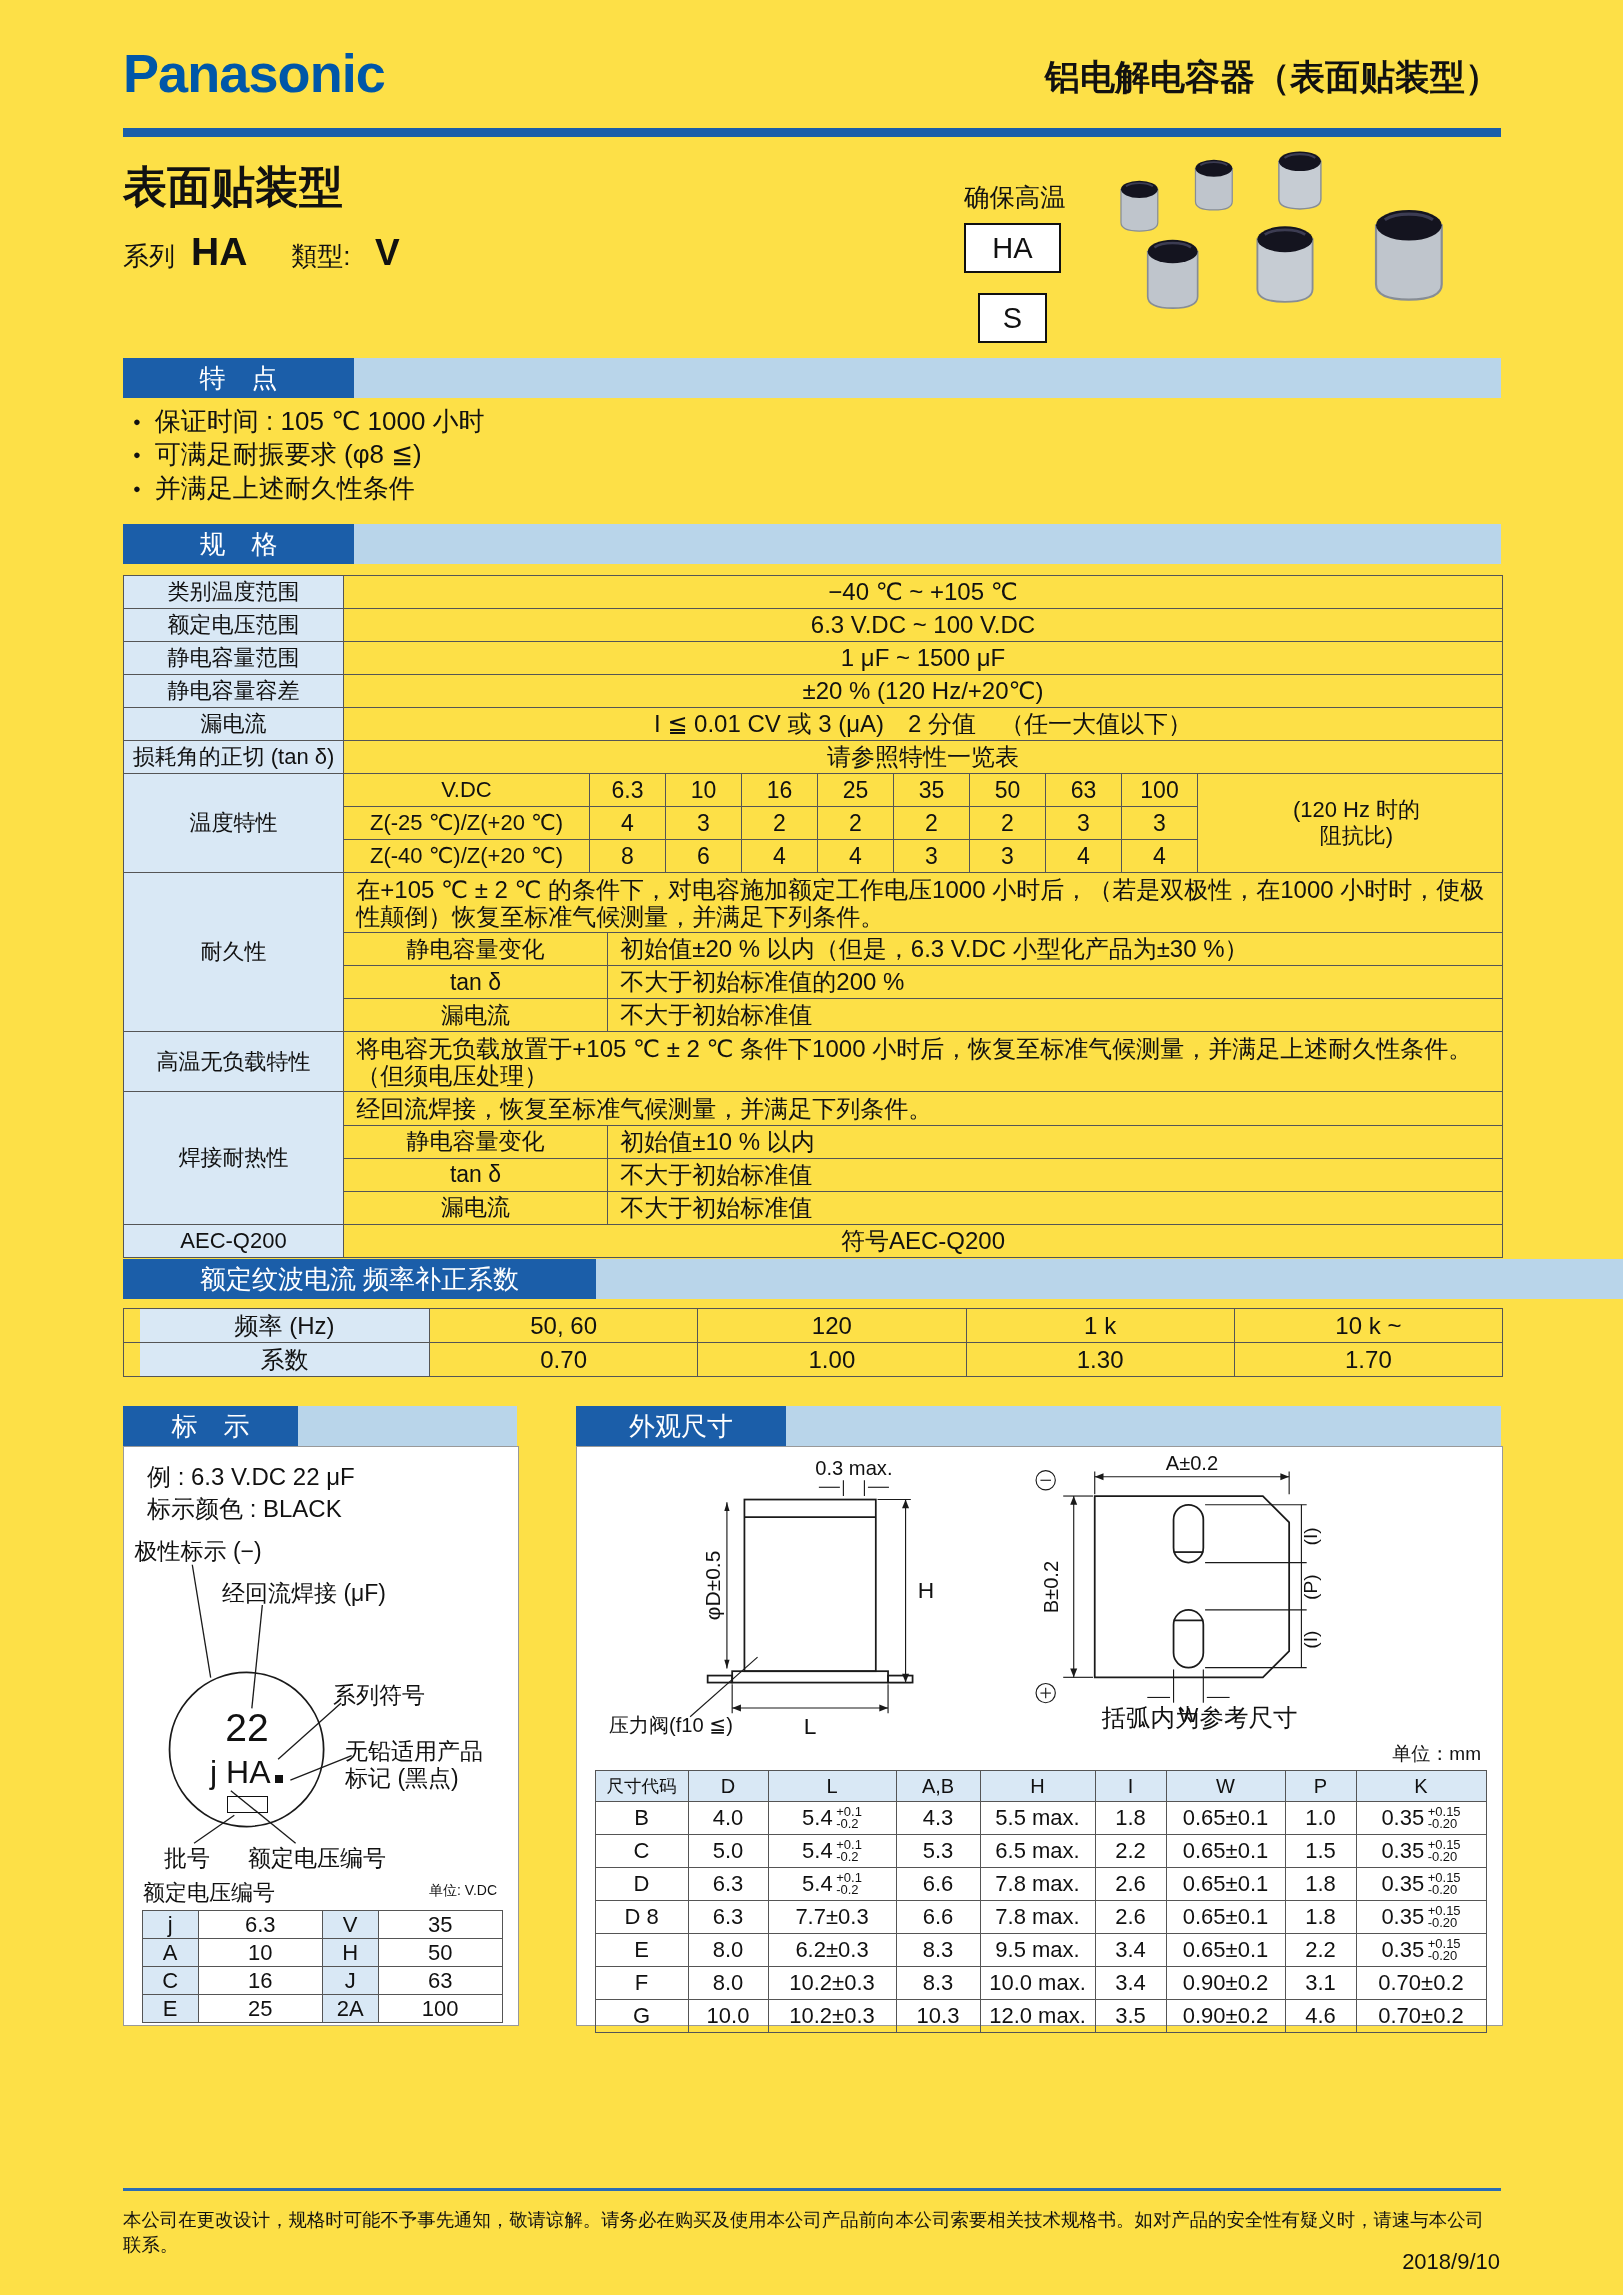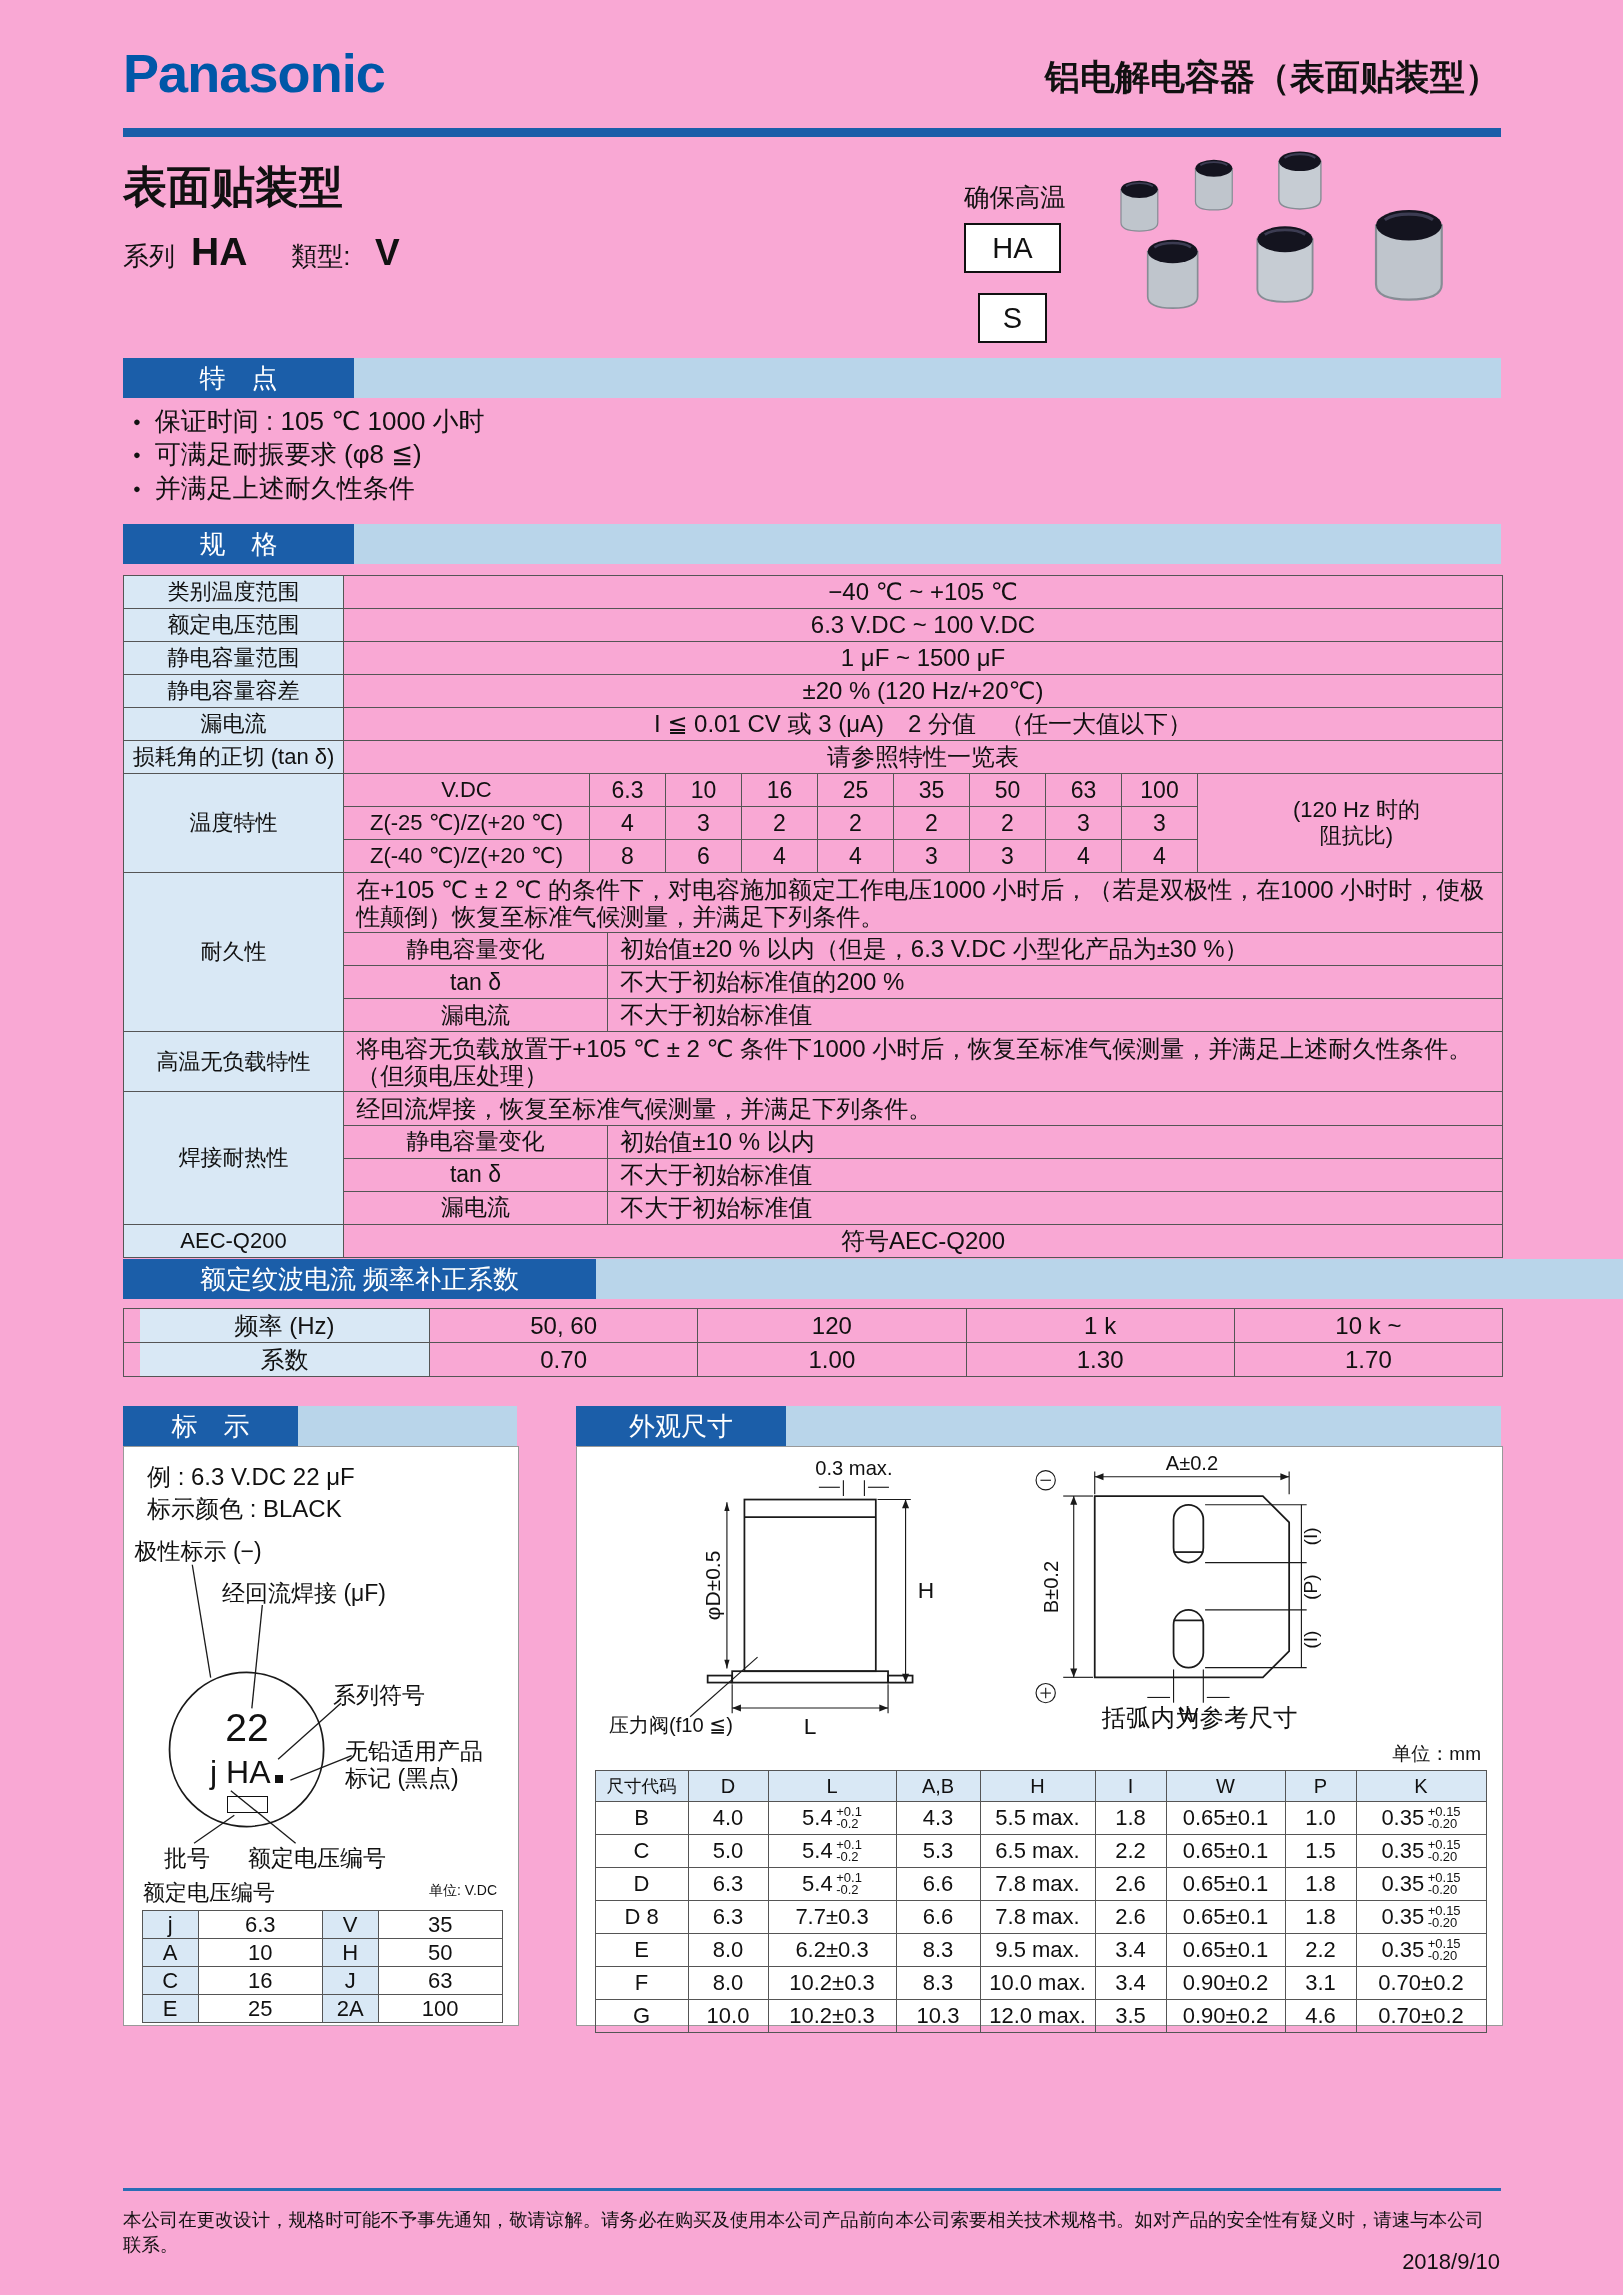--- a/index.html
+++ b/index.html
@@ -1,16 +1,16 @@
 <!DOCTYPE html>
 <html style="font-size:14px"><head>
 <meta charset="utf-8">
 <style>
   html,body{margin:0;padding:0;background:#fff;}
-  .page{position:relative;width:1623px;height:2295px;background:#f9a8d4;
+  .page{position:relative;width:1623px;height:2295px;background:#fde047;
     font-family:"Liberation Sans","DejaVu Sans",sans-serif;color:#111;overflow:hidden;}
 
   
   .logo{position:absolute;left:123px;top:42px;font-size:54px;font-weight:700;color:#0057A8;letter-spacing:-0.9px;}
   .doc-title{position:absolute;right:123px;top:54px;font-size:35px;font-weight:700;}
   .header-rule{position:absolute;left:123px;top:128px;width:1378px;height:8.8px;background:#1B5EA9;}
 
   
   .main-title{position:absolute;left:123px;top:158px;font-size:44px;font-weight:700;}
   .series-line{position:absolute;left:123px;top:230px;display:flex;align-items:baseline;}

